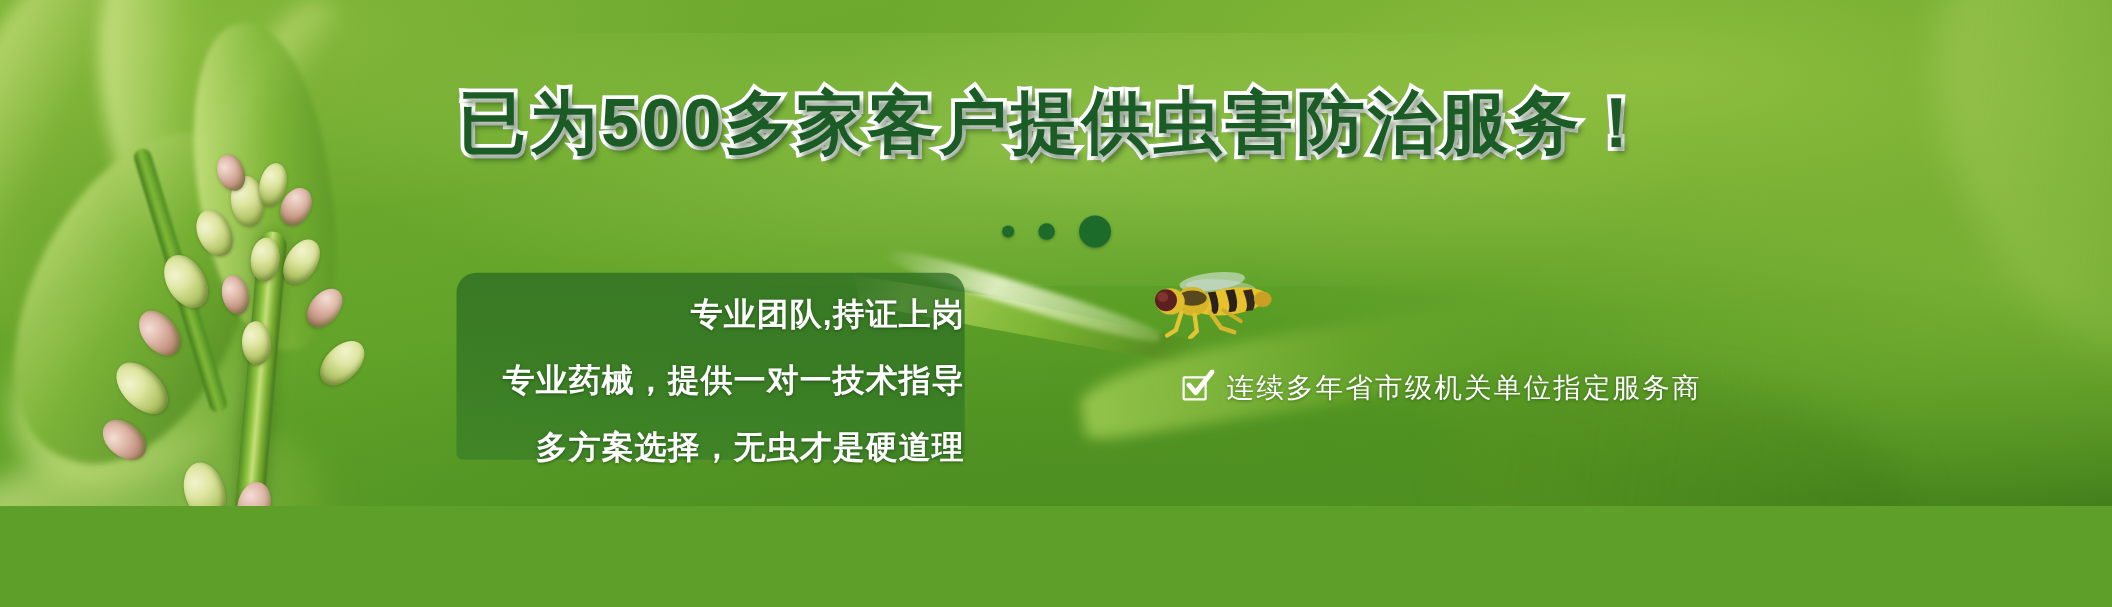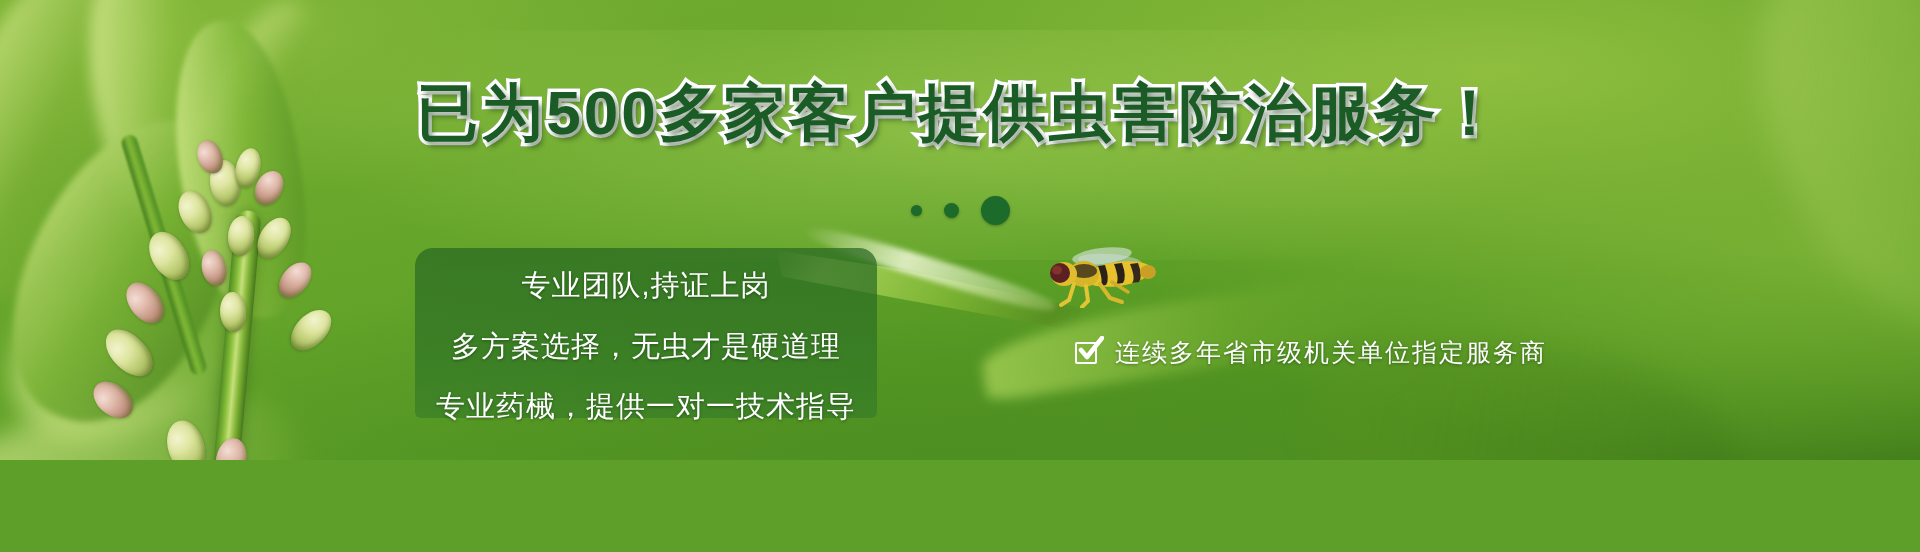--- a/index.html
+++ b/index.html
@@ -137,22 +137,22 @@
   .panel {
     position:absolute;
     left:415px; top:248px;
     width:462px; height:170px;
     background:linear-gradient(180deg, rgba(40,104,34,0.72) 0%, rgba(44,112,36,0.70) 50%, rgba(52,122,40,0.62) 100%);
     border-radius:18px 18px 6px 6px;
     padding:16px 0 0 0;
   }
   .panel-line {
     color:#ffffff;
-    font-weight:normal;
-    text-align:center;
+    font-weight:bold;
+    text-align:right;
     text-shadow:0 1px 3px rgba(10,40,8,0.5);
     white-space:nowrap;
   }
   .panel-line.l1 { font-size:29px; letter-spacing:1px; margin-top:2px; }
   .panel-line.l2 { font-size:29px; letter-spacing:1px; margin-top:21px; }
   .panel-line.l3 { font-size:29px; letter-spacing:1px; margin-top:20px; }
 
   
   .bullets { position:absolute; left:1075px; top:336px; }
   .bullet { display:flex; align-items:center; gap:14px; margin-bottom:22px; }
@@ -262,22 +262,22 @@
   </div>
 
   <div class="dots">
     <span class="dot s"></span>
     <span class="dot m"></span>
     <span class="dot l"></span>
   </div>
 
   <div class="panel">
     <div class="panel-line l1">专业团队,持证上岗</div>
+    <div class="panel-line l3">专业药械，提供一对一技术指导</div>
     <div class="panel-line l2">多方案选择，无虫才是硬道理</div>
-    <div class="panel-line l3">专业药械，提供一对一技术指导</div>
   </div>
 
   <div class="bullets">
     <div class="bullet">
       <span class="chk">
         <span class="box"></span>
         <svg class="tick" viewBox="0 0 26 26">
           <path d="M3 14 L9 21 L24 2" stroke="#ffffff" stroke-width="4.5" fill="none" stroke-linecap="round" stroke-linejoin="round"></path>
         </svg>
       </span>

